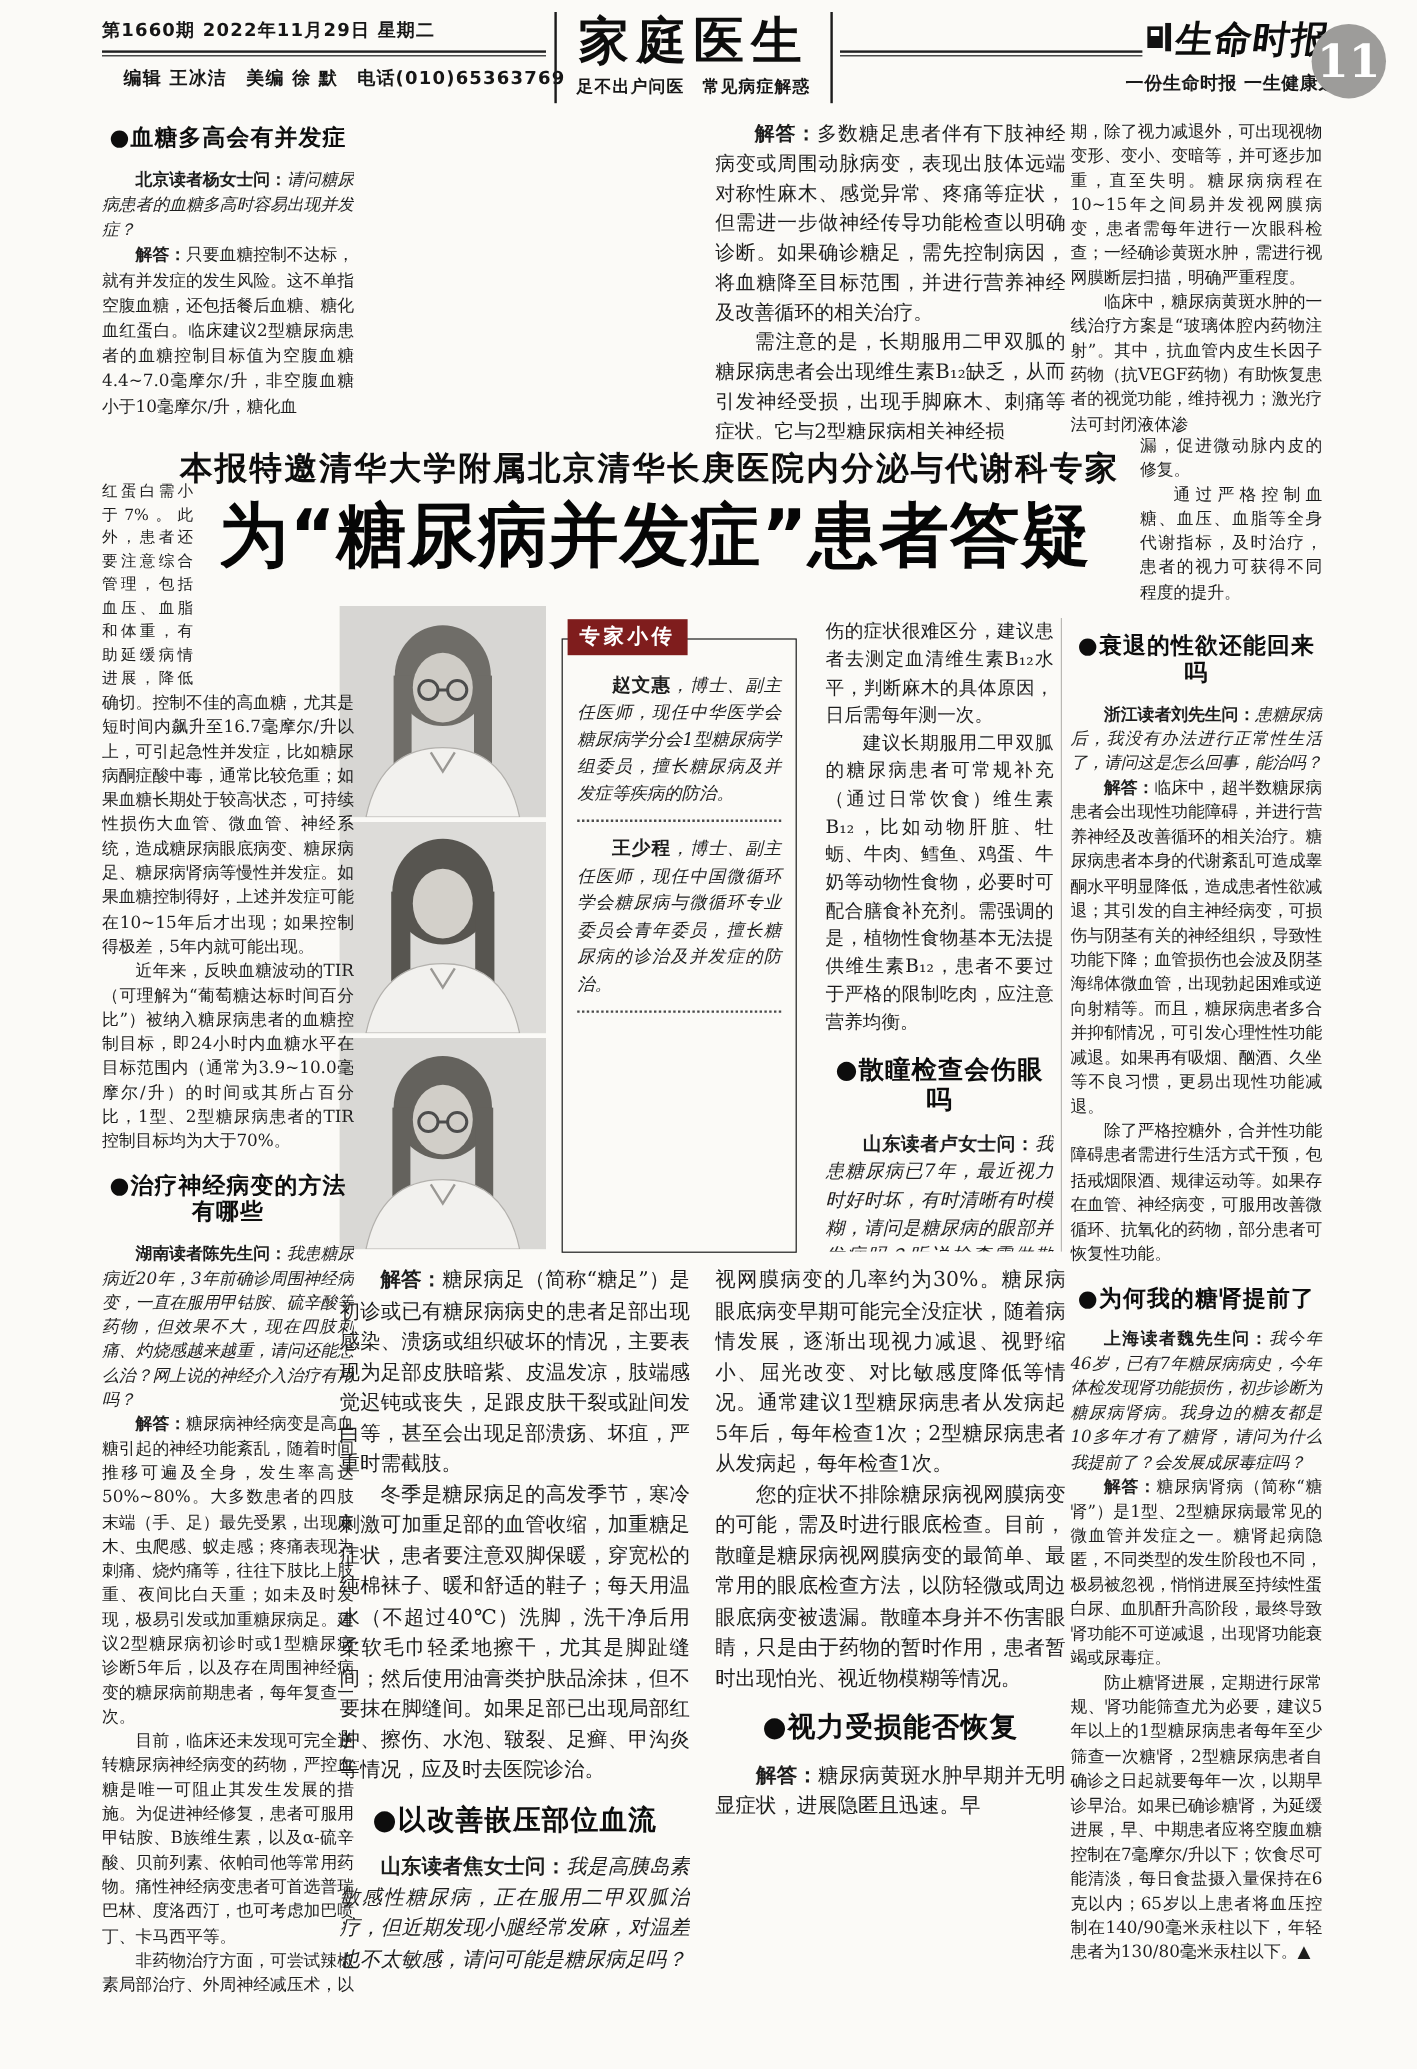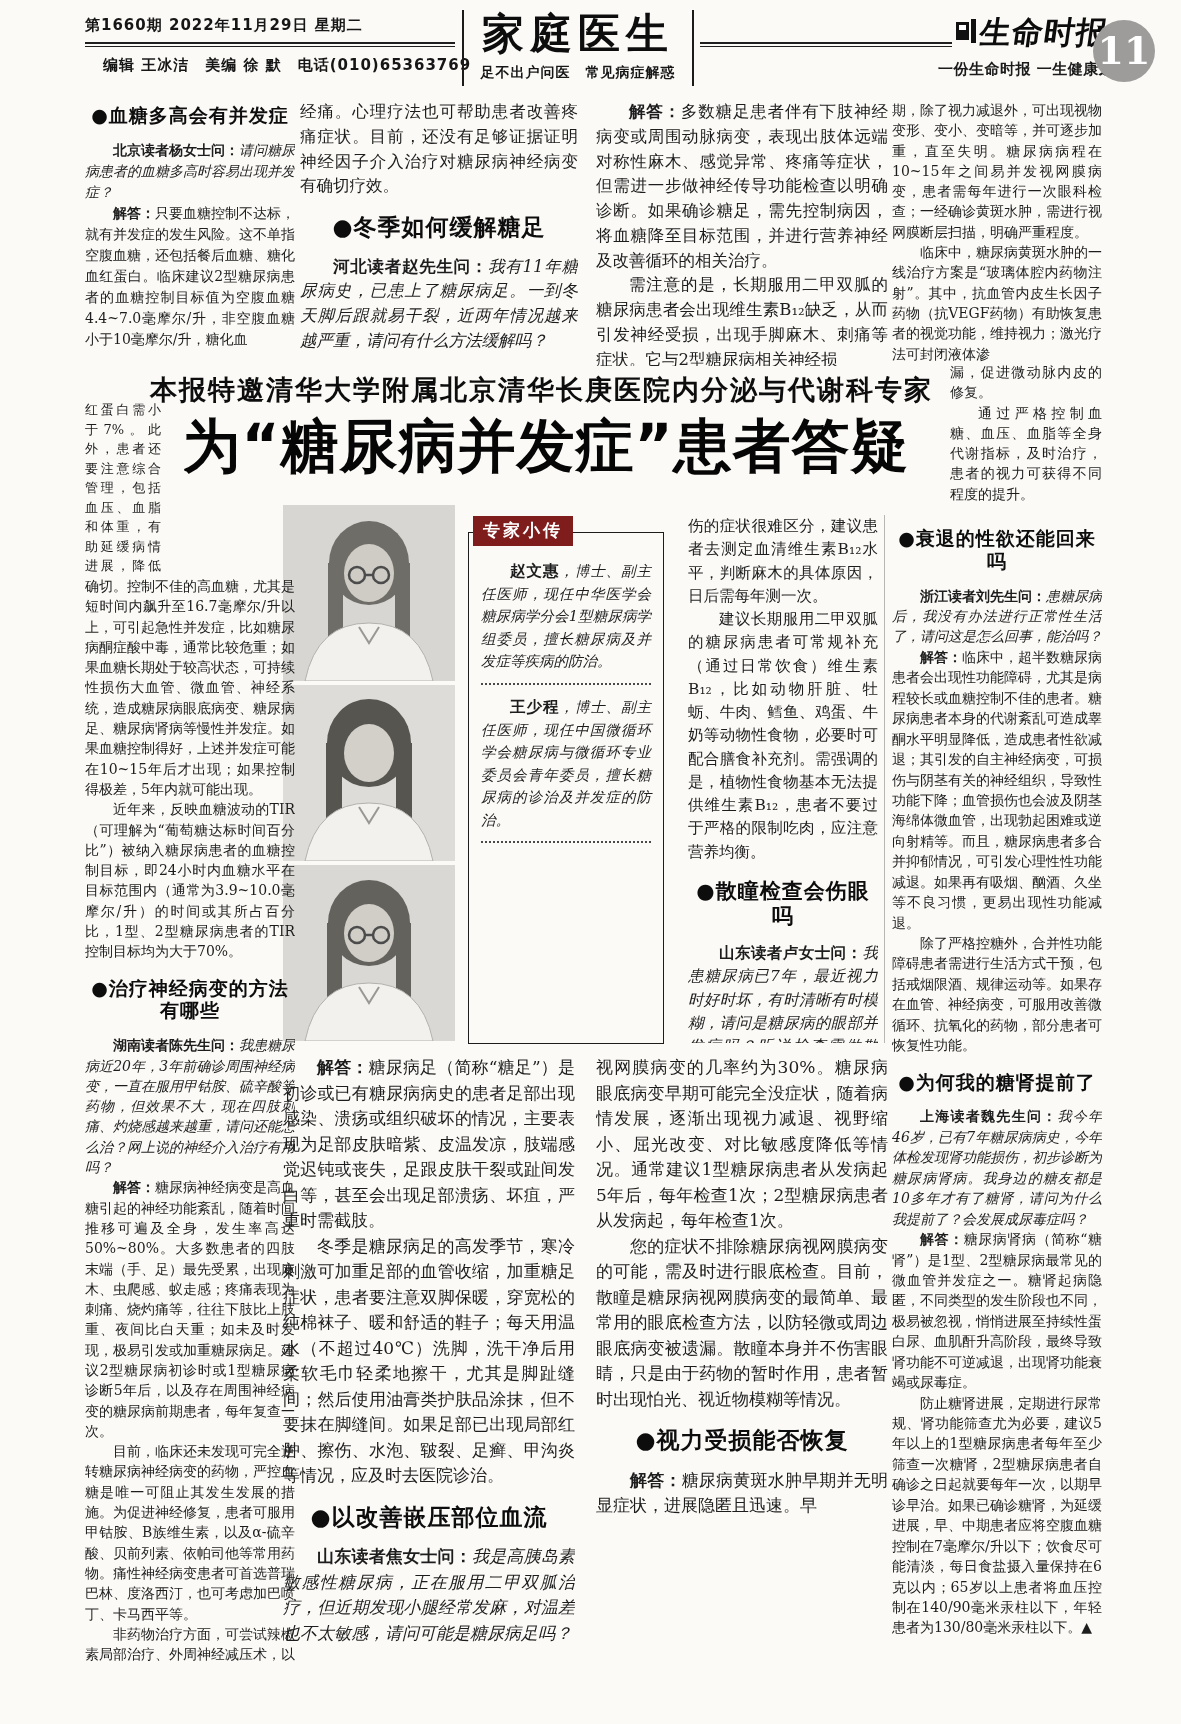--- a/index.html
+++ b/index.html
@@ -166,25 +166,20 @@
   <div class="col" id="c1c">
     <p class="pc">确切。控制不佳的高血糖，尤其是短时间内飙升至16.7毫摩尔/升以上，可引起急性并发症，比如糖尿病酮症酸中毒，通常比较危重；如果血糖长期处于较高状态，可持续性损伤大血管、微血管、神经系统，造成糖尿病眼底病变、糖尿病足、糖尿病肾病等慢性并发症。如果血糖控制得好，上述并发症可能在10~15年后才出现；如果控制得极差，5年内就可能出现。</p>
     <p>近年来，反映血糖波动的TIR（可理解为“葡萄糖达标时间百分比”）被纳入糖尿病患者的血糖控制目标，即24小时内血糖水平在目标范围内（通常为3.9~10.0毫摩尔/升）的时间或其所占百分比，1型、2型糖尿病患者的TIR控制目标均为大于70%。</p>
     <h3 class="sec sec-s">●治疗神经病变的方法有哪些</h3>
     <p class="q"><span class="lead">湖南读者陈先生问：</span><span>我患糖尿病近20年，3年前确诊周围神经病变，一直在服用甲钴胺、硫辛酸等药物，但效果不大，现在四肢刺痛、灼烧感越来越重，请问还能怎么治？网上说的神经介入治疗有用吗？</span></p>
     <p class="a"><span class="lead">解答：</span><span>糖尿病神经病变是高血糖引起的神经功能紊乱，随着时间推移可遍及全身，发生率高达50%~80%。大多数患者的四肢末端（手、足）最先受累，出现麻木、虫爬感、蚁走感；疼痛表现为刺痛、烧灼痛等，往往下肢比上肢重、夜间比白天重；如未及时发现，极易引发或加重糖尿病足。建议2型糖尿病初诊时或1型糖尿病诊断5年后，以及存在周围神经病变的糖尿病前期患者，每年复查一次。</span></p>
     <p>目前，临床还未发现可完全逆转糖尿病神经病变的药物，严控血糖是唯一可阻止其发生发展的措施。为促进神经修复，患者可服用甲钴胺、B族维生素，以及α-硫辛酸、贝前列素、依帕司他等常用药物。痛性神经病变患者可首选普瑞巴林、度洛西汀，也可考虑加巴喷丁、卡马西平等。</p>
     <p>非药物治疗方面，可尝试辣椒素局部治疗、外周神经减压术，以改善嵌压部位血流；经皮神经电刺激、针刺治疗、脊髓电刺激可用于治疗难治性神</p>
   </div>
 
-  <div class="col" id="c2t">
-    <p class="pc">经痛。心理疗法也可帮助患者改善疼痛症状。目前，还没有足够证据证明神经因子介入治疗对糖尿病神经病变有确切疗效。</p>
-    <h3 class="sec sec-l">●冬季如何缓解糖足</h3>
-    <p class="q"><span class="lead">河北读者赵先生问：</span><span>我有11年糖尿病史，已患上了糖尿病足。一到冬天脚后跟就易干裂，近两年情况越来越严重，请问有什么方法缓解吗？</span></p>
-  </div>
 
   <div class="col" id="c3t">
     <p class="a"><span class="lead">解答：</span><span>多数糖足患者伴有下肢神经病变或周围动脉病变，表现出肢体远端对称性麻木、感觉异常、疼痛等症状，但需进一步做神经传导功能检查以明确诊断。如果确诊糖足，需先控制病因，将血糖降至目标范围，并进行营养神经及改善循环的相关治疗。</span></p>
     <p>需注意的是，长期服用二甲双胍的糖尿病患者会出现维生素B₁₂缺乏，从而引发神经受损，出现手脚麻木、刺痛等症状。它与2型糖尿病相关神经损</p>
   </div>
 
   <div class="col" id="c4m">
     <p class="pc">伤的症状很难区分，建议患者去测定血清维生素B₁₂水平，判断麻木的具体原因，日后需每年测一次。</p>
     <p>建议长期服用二甲双胍的糖尿病患者可常规补充（通过日常饮食）维生素B₁₂，比如动物肝脏、牡蛎、牛肉、鳕鱼、鸡蛋、牛奶等动物性食物，必要时可配合膳食补充剂。需强调的是，植物性食物基本无法提供维生素B₁₂，患者不要过于严格的限制吃肉，应注意营养均衡。</p>
     <h3 class="sec sec-m">●散瞳检查会伤眼吗</h3>
@@ -210,21 +205,21 @@
     <p class="pc">期，除了视力减退外，可出现视物变形、变小、变暗等，并可逐步加重，直至失明。糖尿病病程在10~15年之间易并发视网膜病变，患者需每年进行一次眼科检查；一经确诊黄斑水肿，需进行视网膜断层扫描，明确严重程度。</p>
     <p>临床中，糖尿病黄斑水肿的一线治疗方案是“玻璃体腔内药物注射”。其中，抗血管内皮生长因子药物（抗VEGF药物）有助恢复患者的视觉功能，维持视力；激光疗法可封闭液体渗</p>
   </div>
   <div class="col" id="c5b">
     <p class="pc">漏，促进微动脉内皮的修复。</p>
     <p>通过严格控制血糖、血压、血脂等全身代谢指标，及时治疗，患者的视力可获得不同程度的提升。</p>
   </div>
   <div class="col" id="c5c">
     <h3 class="sec sec-s">●衰退的性欲还能回来吗</h3>
     <p class="q"><span class="lead">浙江读者刘先生问：</span><span>患糖尿病后，我没有办法进行正常性生活了，请问这是怎么回事，能治吗？</span></p>
-    <p class="a"><span class="lead">解答：</span><span>临床中，超半数糖尿病患者会出现性功能障碍，尤其是病程较长或血糖控制不佳的患者。糖尿病患者本身的代谢紊乱可造成睾酮水平明显降低，造成患者性欲减退；其引发的自主神经病变，可损伤与阴茎有关的神经组织，导致性功能下降；血管损伤也会波及阴茎海绵体微血管，出现勃起困难或逆向射精等。而且，糖尿病患者多合并抑郁情况，可引发心理性性功能减退。如果再有吸烟、酗酒、久坐等不良习惯，更易出现性功能减退。</span></p>
+    <p class="a"><span class="lead">解答：</span><span>临床中，超半数糖尿病患者会出现性功能障碍，并进行营养神经及改善循环的相关治疗。糖尿病患者本身的代谢紊乱可造成睾酮水平明显降低，造成患者性欲减退；其引发的自主神经病变，可损伤与阴茎有关的神经组织，导致性功能下降；血管损伤也会波及阴茎海绵体微血管，出现勃起困难或逆向射精等。而且，糖尿病患者多合并抑郁情况，可引发心理性性功能减退。如果再有吸烟、酗酒、久坐等不良习惯，更易出现性功能减退。</span></p>
     <p>除了严格控糖外，合并性功能障碍患者需进行生活方式干预，包括戒烟限酒、规律运动等。如果存在血管、神经病变，可服用改善微循环、抗氧化的药物，部分患者可恢复性功能。</p>
     <h3 class="sec sec-s">●为何我的糖肾提前了</h3>
     <p class="q"><span class="lead">上海读者魏先生问：</span><span>我今年46岁，已有7年糖尿病病史，今年体检发现肾功能损伤，初步诊断为糖尿病肾病。我身边的糖友都是10多年才有了糖肾，请问为什么我提前了？会发展成尿毒症吗？</span></p>
     <p class="a"><span class="lead">解答：</span><span>糖尿病肾病（简称“糖肾”）是1型、2型糖尿病最常见的微血管并发症之一。糖肾起病隐匿，不同类型的发生阶段也不同，极易被忽视，悄悄进展至持续性蛋白尿、血肌酐升高阶段，最终导致肾功能不可逆减退，出现肾功能衰竭或尿毒症。</span></p>
     <p>防止糖肾进展，定期进行尿常规、肾功能筛查尤为必要，建议5年以上的1型糖尿病患者每年至少筛查一次糖肾，2型糖尿病患者自确诊之日起就要每年一次，以期早诊早治。如果已确诊糖肾，为延缓进展，早、中期患者应将空腹血糖控制在7毫摩尔/升以下；饮食尽可能清淡，每日食盐摄入量保持在6克以内；65岁以上患者将血压控制在140/90毫米汞柱以下，年轻患者为130/80毫米汞柱以下。▲</p>
   </div>
 
 </div>
 
 </body></html>

